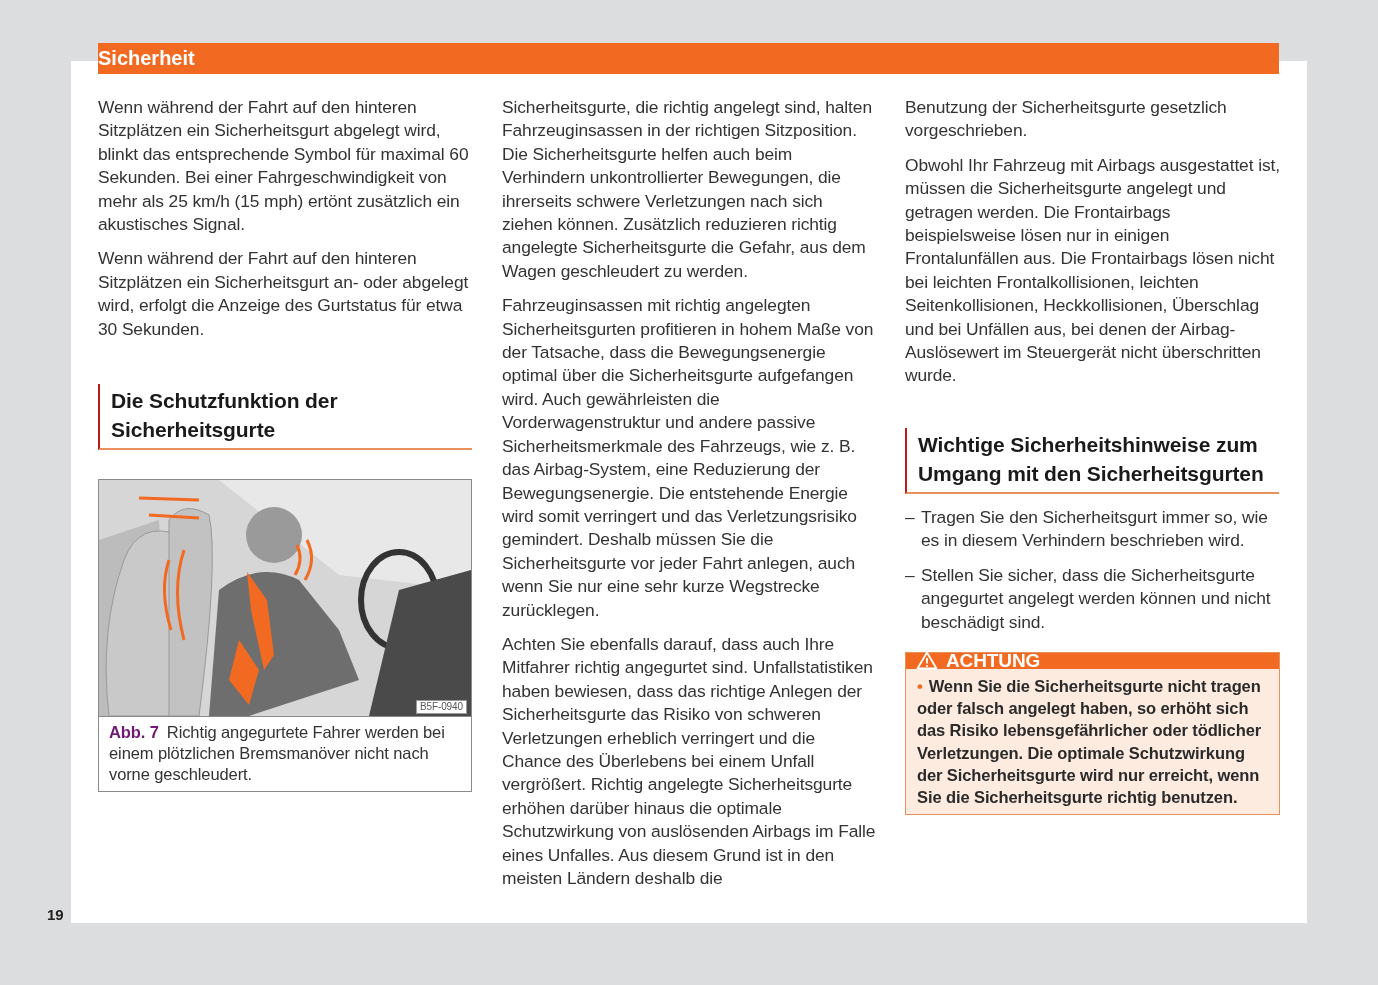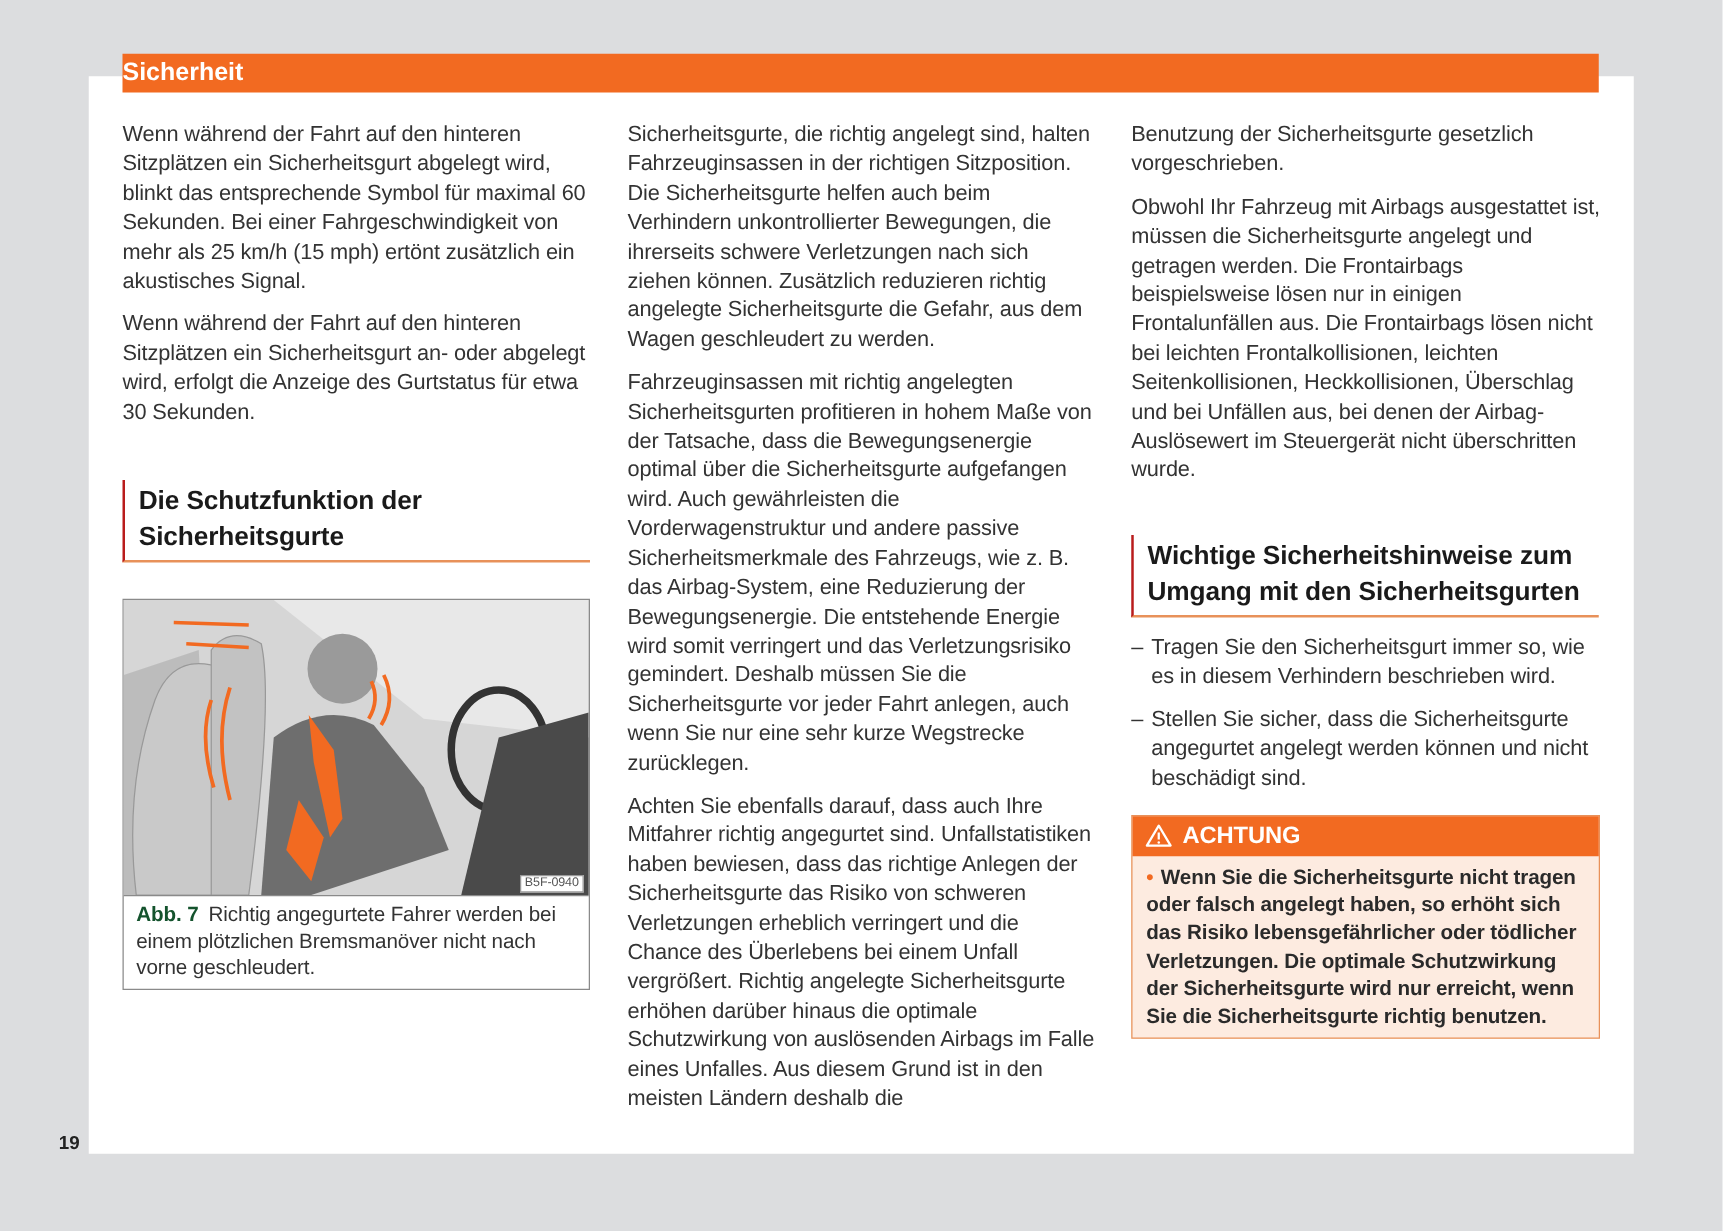--- a/index.html
+++ b/index.html
@@ -95,42 +95,42 @@
       padding: 0 3px;
       color: #555;
       border: 1px solid #999;
     }
     .fig-caption {
       padding: 5px 8px 6px 10px;
       font-size: 16.5px;
       line-height: 21px;
       color: #333;
     }
-    .fig-label { color: #14532d; font-weight: bold; margin-right: 8px; }
+    .fig-label { color: #701a75; font-weight: bold; margin-right: 8px; }
 
     .bullet-list { margin-top: 12px; }
     .bullet-item {
       display: flex;
       margin-bottom: 11px;
     }
     .dash { width: 16px; flex: 0 0 16px; }
 
     .warning-box {
       margin-top: 18px;
       width: 373px;
       border: 1px solid #e8915a;
       background: #fdebe0;
     }
     .warning-head {
       background: #f26a21;
       color: #fff;
       font-weight: bold;
       font-size: 19px;
       line-height: 31px;
-      height: 32px;
+      height: 16px;
       padding-left: 10px;
       display: flex;
       align-items: center;
     }
     .warning-head svg { margin-right: 8px; }
     .warning-body {
       padding: 6px 8px 6px 11px;
       font-weight: bold;
       font-size: 16.5px;
       line-height: 22.2px;

